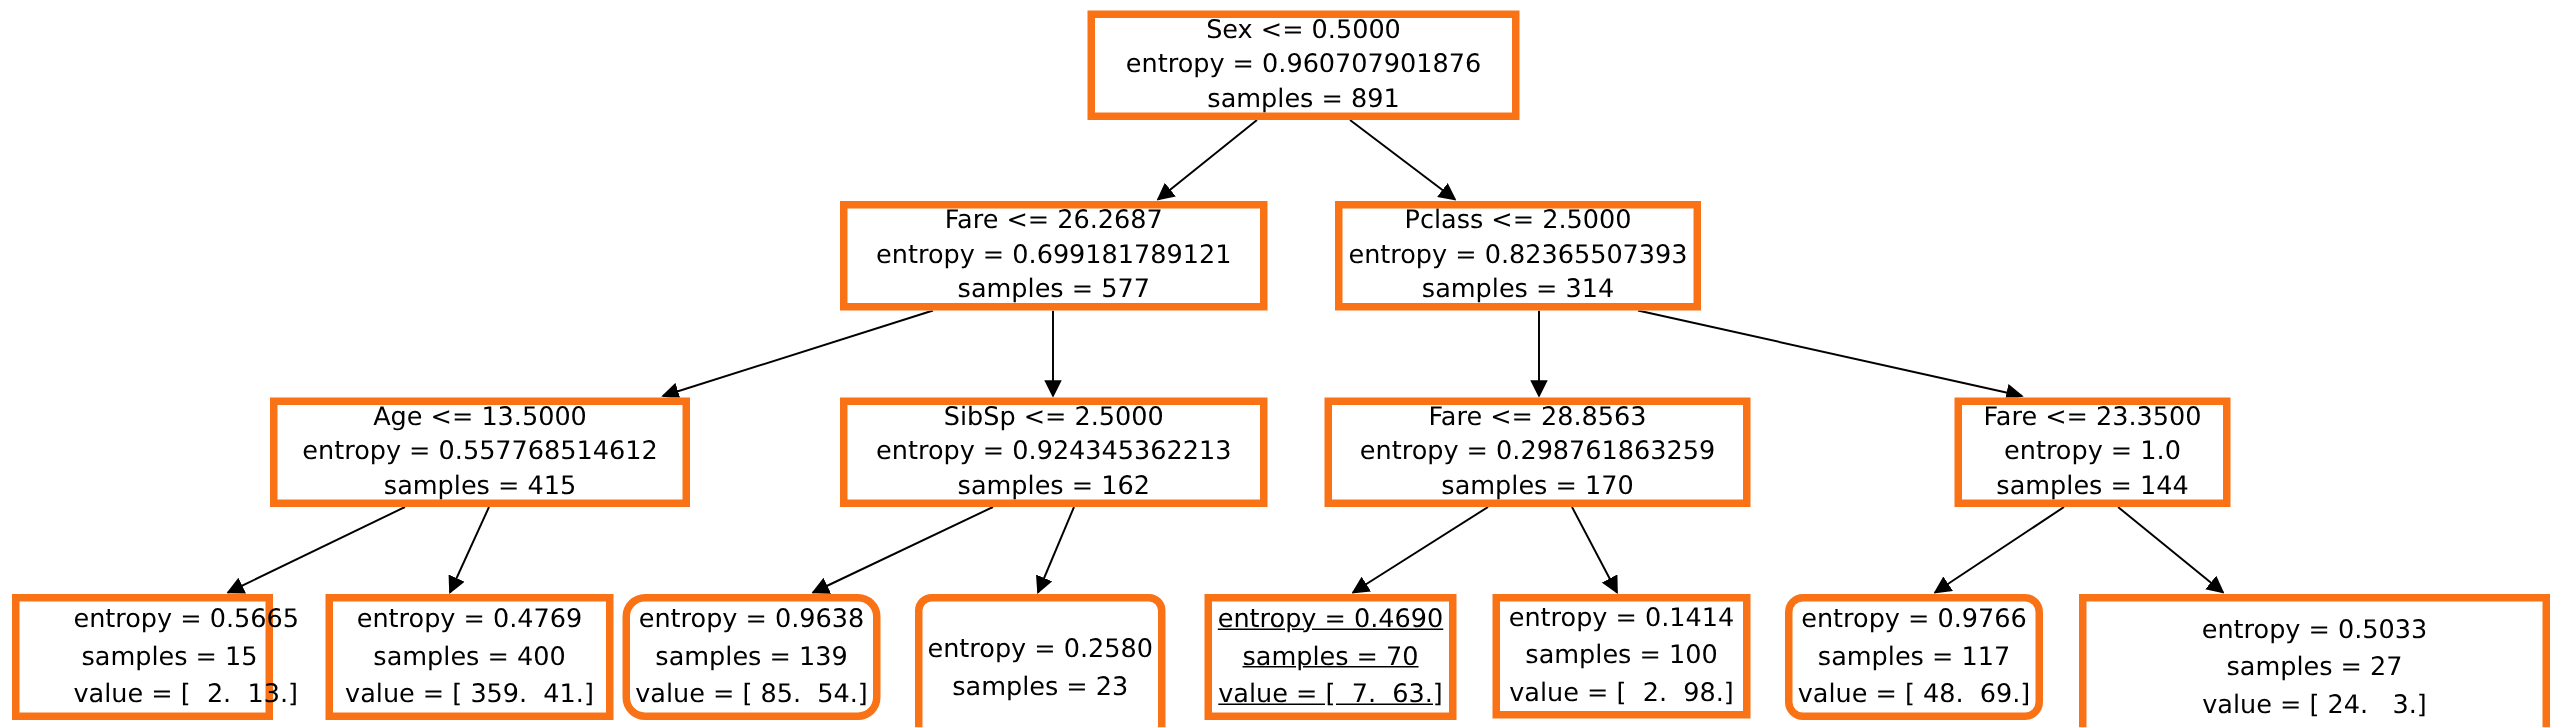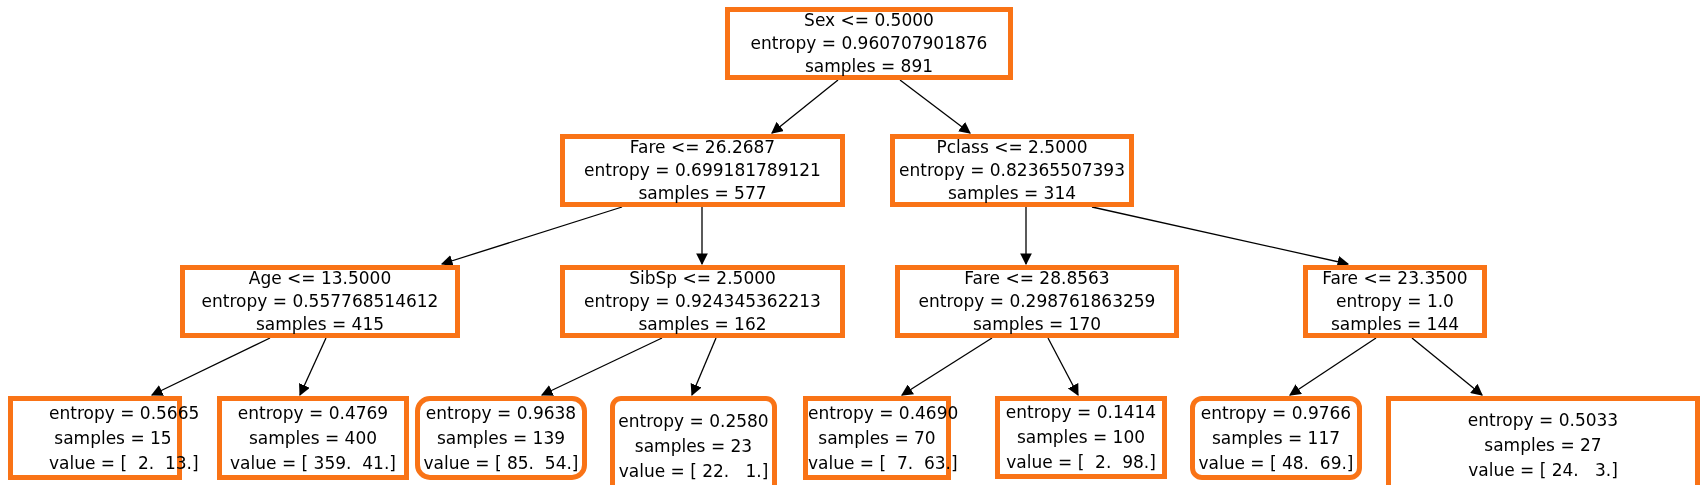--- a/index.html
+++ b/index.html
@@ -88,21 +88,21 @@
   <div class="node" style="left:180px; top:265px; width:280px; height:73px;">
     <div>Age &lt;= 13.5000</div>
     <div>entropy = 0.557768514612</div>
     <div>samples = 415</div>
   </div>
   <div class="node" style="left:560px; top:265px; width:285px; height:73px;">
     <div>SibSp &lt;= 2.5000</div>
     <div>entropy = 0.924345362213</div>
     <div>samples = 162</div>
   </div>
-  <div class="node" style="left:883px; top:265px; width:284px; height:73px;margin-left:12px;">
+  <div class="node" style="left:883px; top:265px; width:284px; height:73px;">
     <div>Fare &lt;= 28.8563</div>
     <div>entropy = 0.298761863259</div>
     <div>samples = 170</div>
   </div>
   <div class="node" style="left:1303px; top:265px; width:184px; height:73px;">
     <div>Fare &lt;= 23.3500</div>
     <div>entropy = 1.0</div>
     <div>samples = 144</div>
   </div>
 
@@ -117,23 +117,22 @@
     <div>value = [ 359.  41.]</div>
   </div>
   <div class="node leaf" style="left:415px; top:396px; width:172px; height:84px;border-radius:15px;">
     <div>entropy = 0.9638</div>
     <div>samples = 139</div>
     <div>value = [ 85.  54.]</div>
   </div>
   <div class="node leaf" style="left:610px; top:396px; width:167px; height:100px;border-radius:11px;">
     <div>entropy = 0.2580</div>
     <div>samples = 23</div>
-    <div>value = [ 22.   1.]</div>
   </div>
-  <div class="node leaf" style="left:803px; top:396px; width:148px; height:84px;">
+  <div class="node leaf" style="left:803px; top:396px; width:168px; height:84px;text-decoration:underline;">
     <div>entropy = 0.4690</div>
     <div>samples = 70</div>
     <div>value = [  7.  63.]</div>
   </div>
   <div class="node leaf" style="left:995px; top:396px; width:172px; height:83px;">
     <div>entropy = 0.1414</div>
     <div>samples = 100</div>
     <div>value = [  2.  98.]</div>
   </div>
   <div class="node leaf" style="left:1190px; top:396px; width:172px; height:84px;border-radius:12px;">

